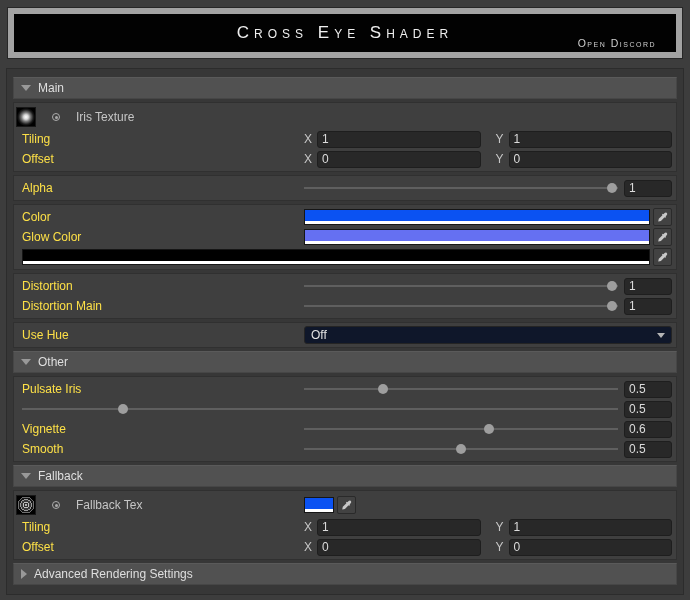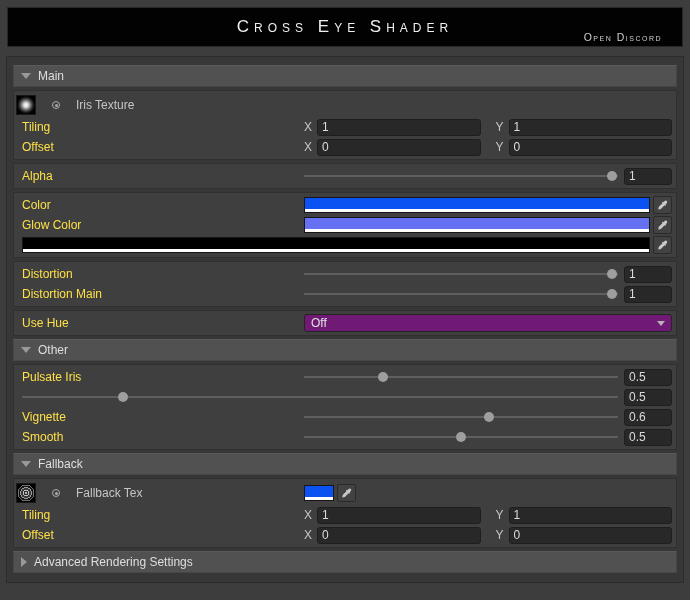--- a/index.html
+++ b/index.html
@@ -10,20 +10,21 @@
     font-size: 12px;
     color: #c6c6c6;
     -webkit-font-smoothing: antialiased;
   }
 
   
   .banner-frame {
     margin: 7px 7px 0 7px;
     background: #a3a3a3;
     border: 1px solid #272727;
+    padding: 6px;
   }
   .banner {
     background: #020202;
     height: 38px;
     position: relative;
     display: flex;
     align-items: center;
     justify-content: center;
   }
   .banner-title {
@@ -190,21 +191,21 @@
     justify-content: center;
     cursor: pointer;
   }
   .eyedrop-btn svg { width: 11px; height: 11px; fill: #c8c8c8; }
   .swatch-small { flex: none; width: 30px; }
 
   
   .dropdown {
     flex: 1;
     height: 18px;
-    background: #701a75;
+    background: #0f172a;
     border: 1px solid #242424;
     border-radius: 3px;
     display: flex;
     align-items: center;
     padding: 0 6px;
     color: #e2e2e2;
     cursor: pointer;
   }
   .dropdown-arrow {
     margin-left: auto;

